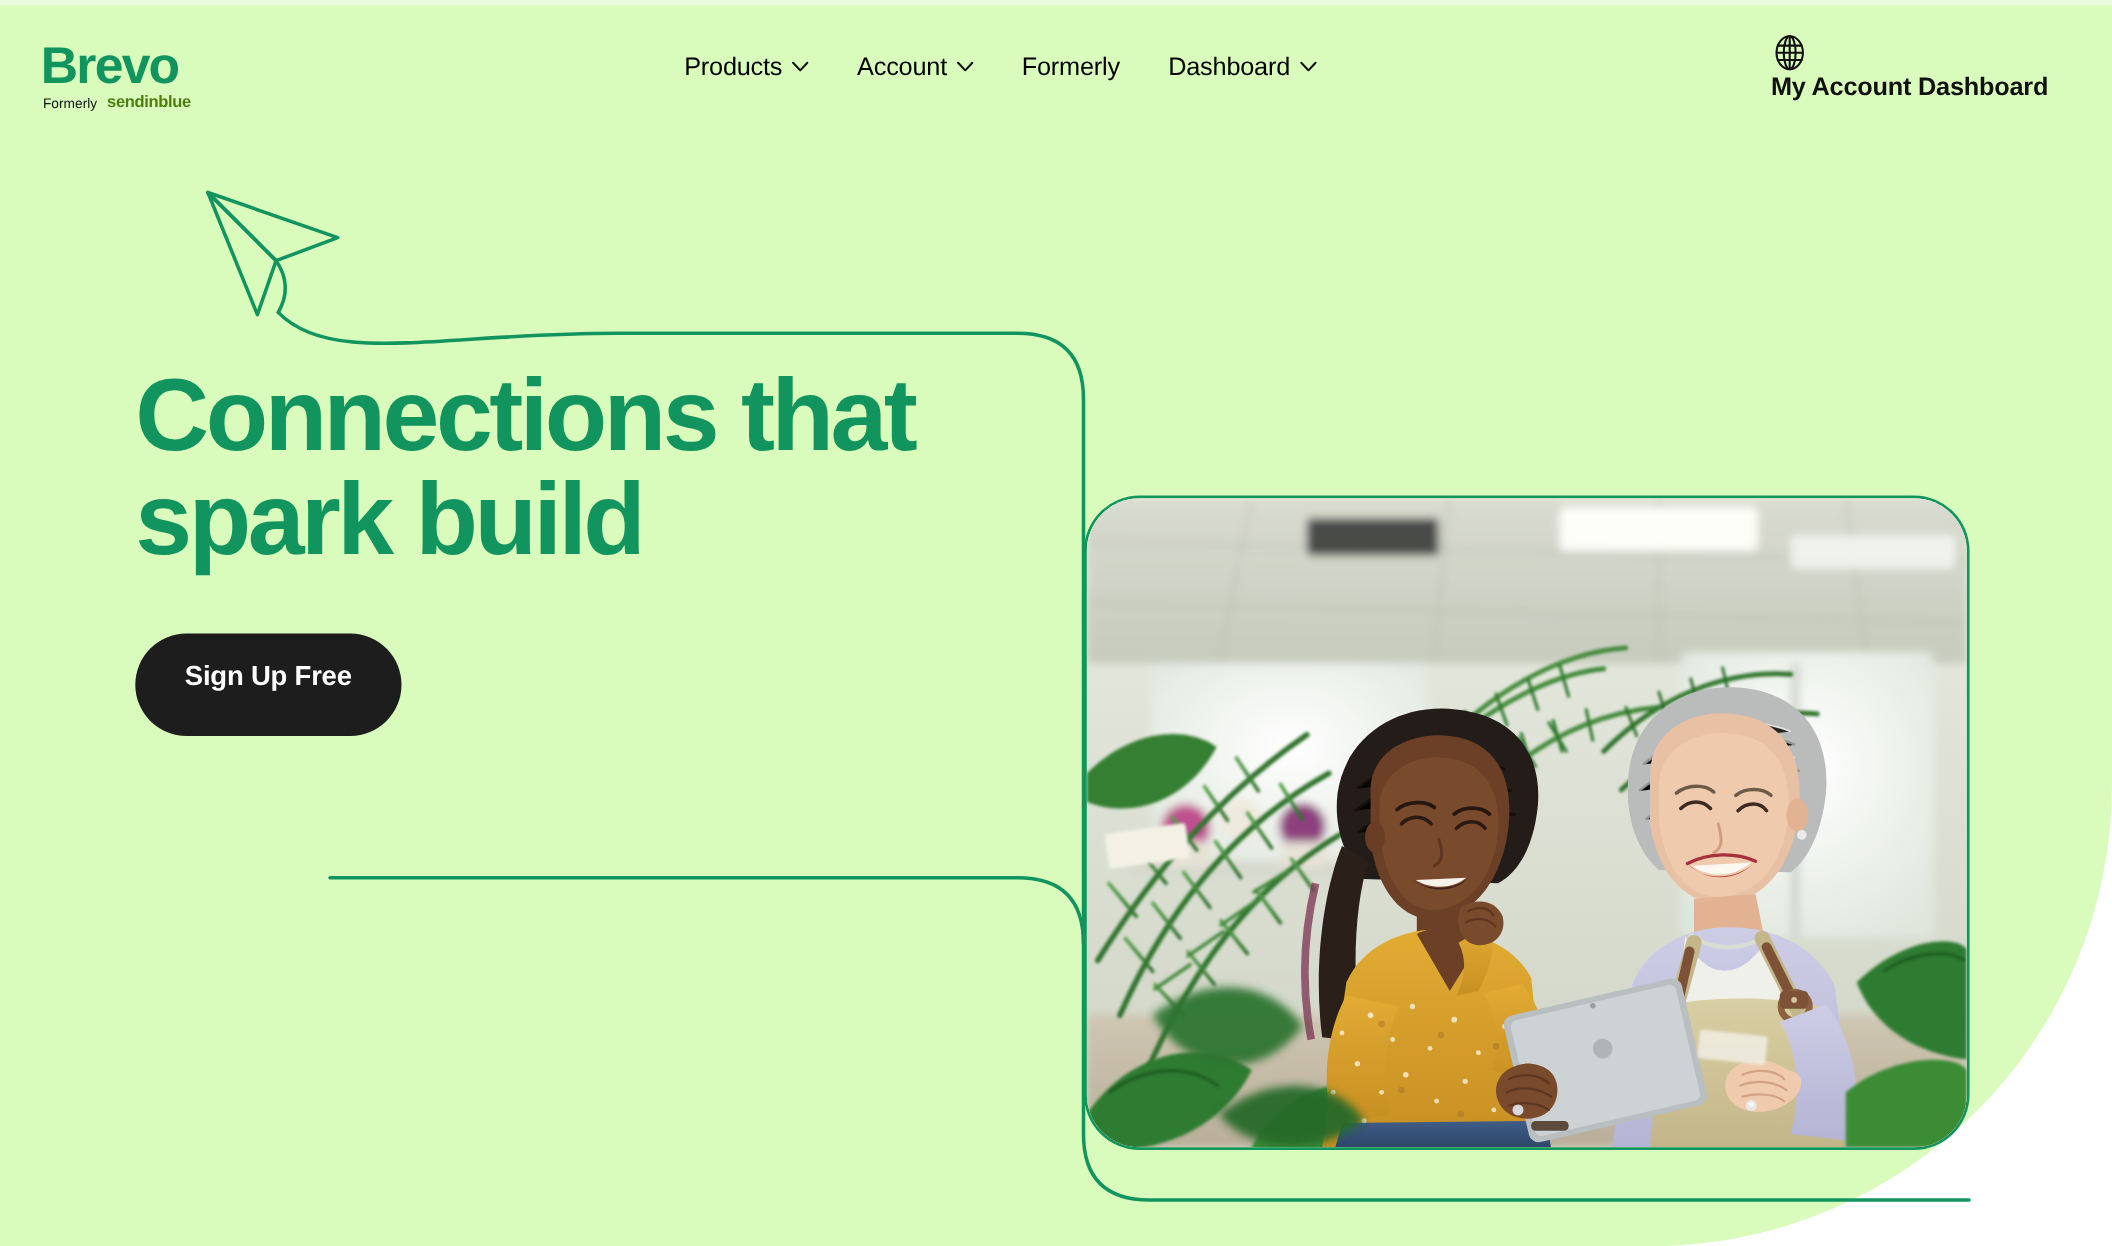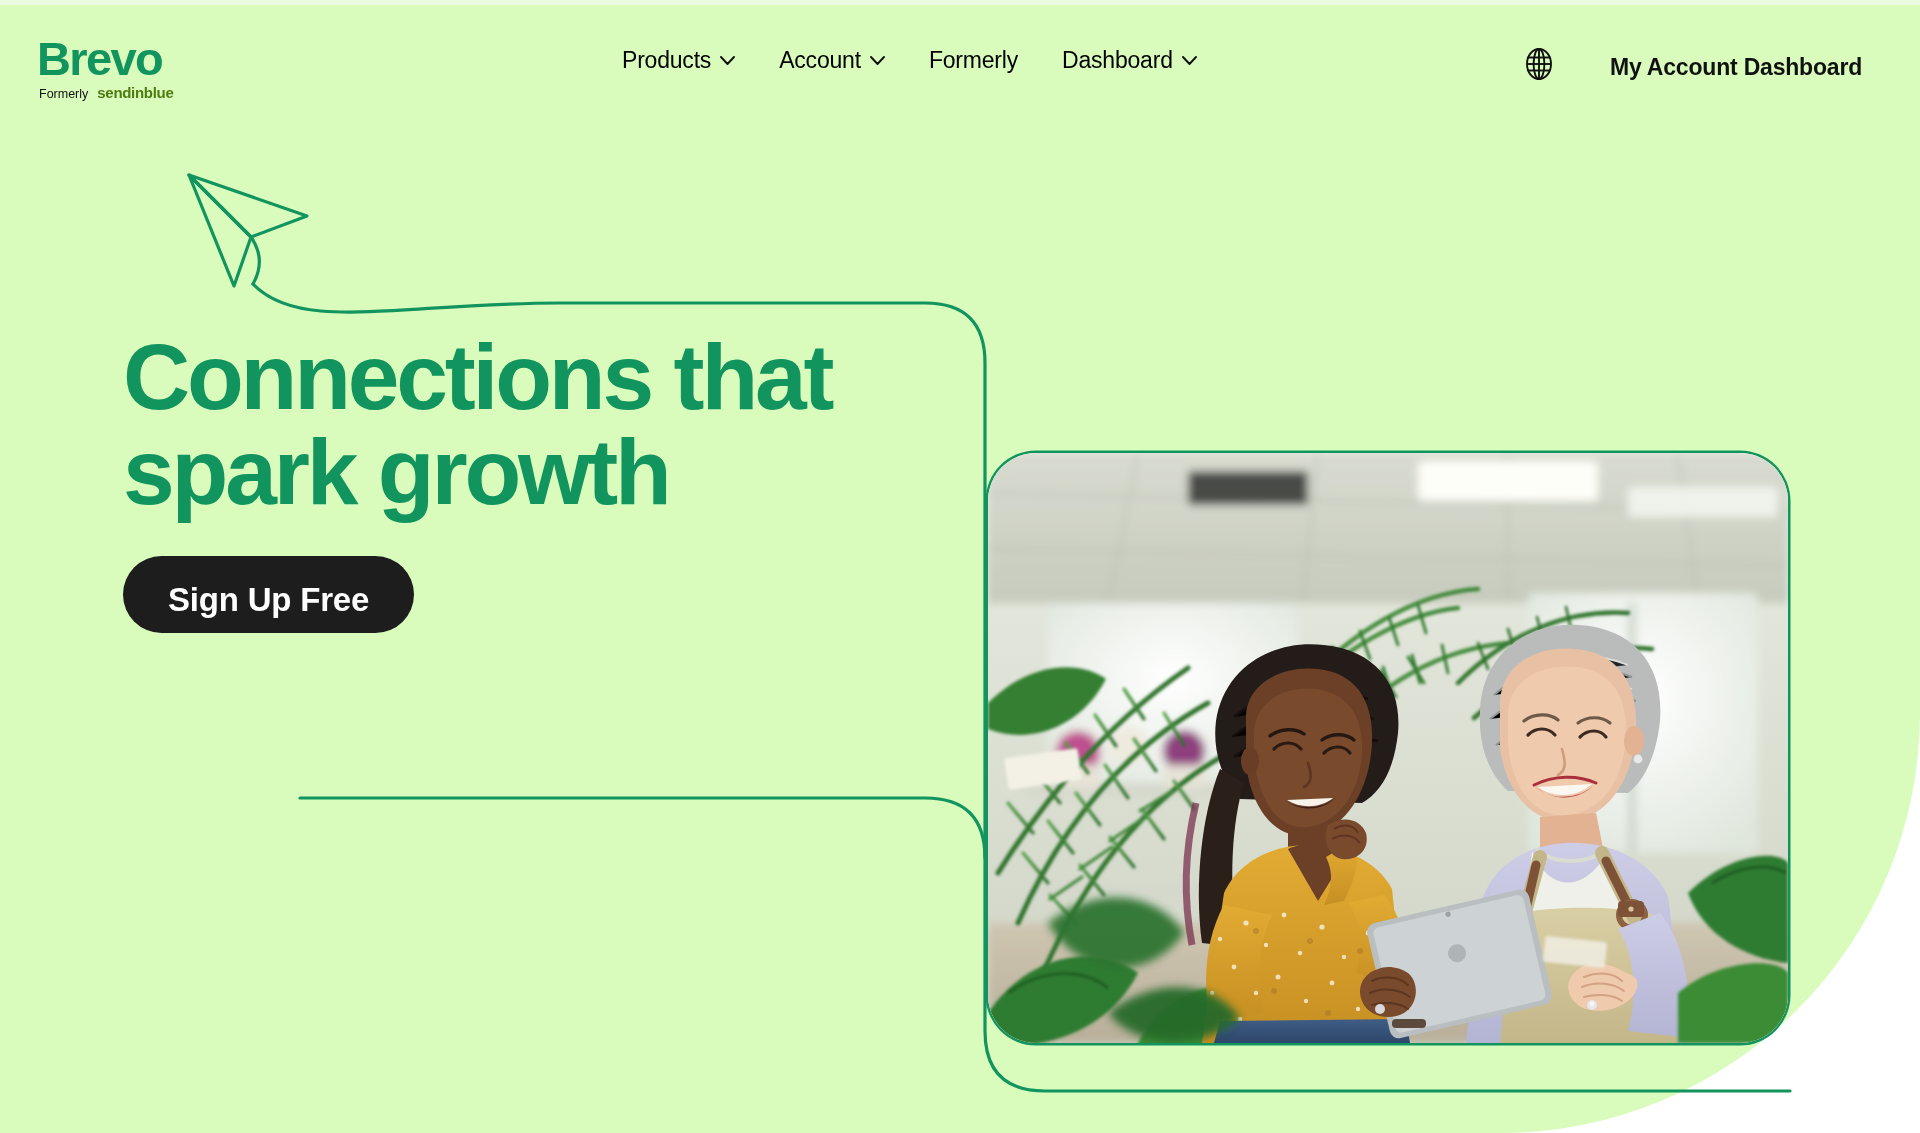--- a/index.html
+++ b/index.html
@@ -76,22 +76,22 @@
     display:flex; align-items:center; gap:9px;
     font-size:23px; font-weight:400; color:#000000;
     padding:0 22px;
     cursor:pointer; white-space:nowrap;
     letter-spacing:-0.2px;
   }
   .chev { display:block; width:15px; height:9px; flex:0 0 auto; }
   .chev svg { display:block; }
 
   .nav-right {
-    position:absolute; right:0px; top:44px;
-    display:flex; align-items:flex-end;
+    position:absolute; right:0px; top:28px;
+    display:flex; align-items:flex-start;flex-direction:column;
   }
   .globe { width:34px; height:34px; margin-right:54px; cursor:pointer; display:block; }
   .account {
     font-size:23px; font-weight:700; color:#111111;
     letter-spacing:-0.2px; white-space:nowrap; cursor:pointer;
     margin-right:58px;
   }
 
   
   .deco {
@@ -120,27 +120,27 @@
     font-size:24px;
     line-height:1.48;
     color:#1b1b1b;
     letter-spacing:-0.15px;
     max-width:790px;
   }
   .subcopy b { font-weight:700; color:#111111; }
 
   .cta {
     display:inline-block;
-    margin-top:36px;
+    margin-top:56px;
     background:#1d1d1d;
     color:#ffffff;
-    font-size:33px;
+    font-size:25px;
     font-weight:700;
     letter-spacing:-0.2px;
-    padding:25px 45px 14px 45px;
+    padding:25px 45px 39px 45px;
     border:none;
     border-radius:60px;
     cursor:pointer;
     font-family:"Liberation Sans", sans-serif;
   }
 
   
   .photo {
     position:absolute;
     left:988px; top:453px;
@@ -226,21 +226,21 @@
 
       <path d="M253 281 C 300 330 400 300 560 300 L 925 300 Q 985 300 985 360 L 985 1028
                Q 985 1088 1045 1088 L 1790 1088" fill="none" stroke="#12945e" stroke-width="3.2" stroke-linecap="round"></path>
 
       <path d="M300 795 L 925 795 Q 985 795 985 855" fill="none" stroke="#12945e" stroke-width="3.2" stroke-linecap="round"></path>
     </svg>
   </div>
 
   <section class="hero-copy">
     <h1 class="headline">Connections that
-spark growth</h1>
+spark build</h1>
 
 
     <button class="cta">Sign Up Free</button>
   </section>
 
   <figure class="photo">
     <svg viewBox="0 0 800 590" preserveAspectRatio="xMidYMid slice" role="img">
       <defs>
         <linearGradient id="ceil" x1="0" y1="0" x2="0" y2="1">
           <stop offset="0" stop-color="#d9dbd0"></stop>

